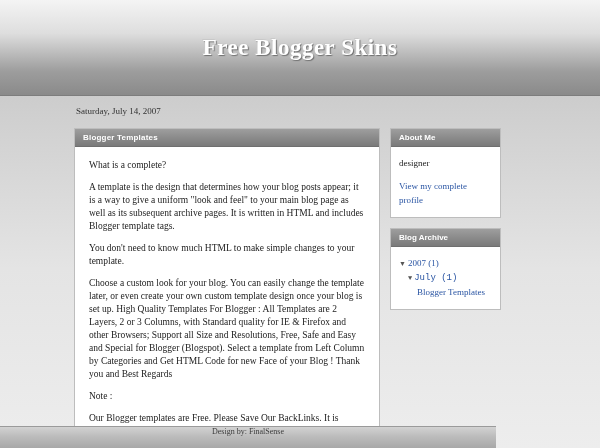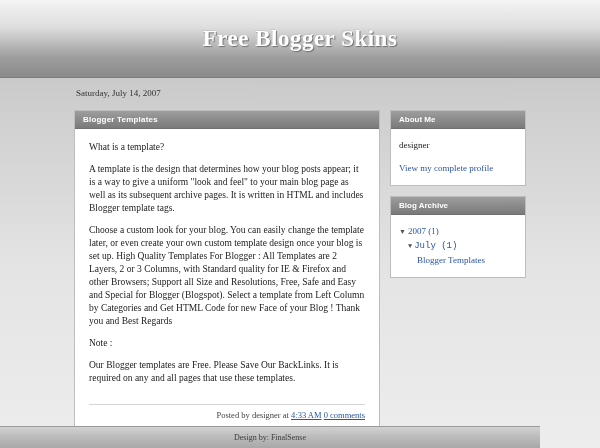--- a/index.html
+++ b/index.html
@@ -11,21 +11,21 @@
   }
   #page {
     position: relative;
     width: 600px; height: 448px;
     overflow: hidden;
     background: linear-gradient(to bottom, #bdbdbd 0%, #cfcfcf 25%, #e4e4e4 60%, #ededed 100%);
   }
 
   
   .header {
-    height: 78px;
+    height: 96px;
     background: linear-gradient(to bottom, #f4f4f4 0%, #dedede 35%, #9d9d9d 75%, #8a8a8a 100%);
     border-bottom: 1px solid #7d7d7d;
     display: flex;
     align-items: center;
     justify-content: center;
   }
   .blog-title {
     font-family: "Liberation Serif", serif;
     font-size: 23px;
     font-weight: bold;
@@ -80,21 +80,21 @@
     border-top: 1px solid #d6d6d6;
     padding-top: 5px;
     text-align: right;
     font-family: "Liberation Serif", serif;
     font-size: 8.5px;
     color: #444;
   }
   .post-footer a { color: #2a55a3; text-decoration: underline; }
 
   
-  .side-col { width: 136px; }
+  .side-col { width: 111px; }
   .side-box {
     background: #ffffff;
     border: 1px solid #bdbdbd;
     margin-bottom: 10px;
   }
   .side-title {
     background: linear-gradient(to bottom, #9e9e9e 0%, #8b8b8b 50%, #7a7a7a 100%);
     color: #ffffff;
     font-size: 8px;
     font-weight: bold;
@@ -116,26 +116,25 @@
   .arch-l1, .arch-l2, .arch-l3 { white-space: nowrap; }
   .arch-l1 { color: #2a55a3; }
   .arch-l2 { padding-left: 9px; color: #2a55a3; font-family: Liberation Mono, monospace; }
   .arch-l3 { padding-left: 18px; color: #2a55a3; }
   .tri { font-size: 7px; color: #555; padding-right: 2px; }
 
   
   .footer {
     position: absolute;
     left: 0; bottom: 0;
-    width: 540px;
+    width: 496px;
     height: 22px;
     background: linear-gradient(to bottom, #d2d2d2 0%, #bcbcbc 45%, #a8a8a8 100%);
     border-top: 1px solid #9a9a9a;
     display: flex;
-    align-items: center;
     justify-content: center;
     font-family: "Liberation Serif", serif;
     font-size: 8px;
     color: #3c3c3c;
   }
   .footer a { color: #3c3c3c; text-decoration: none; }
 </style>
 </head>
 <body>
 
@@ -147,22 +146,23 @@
 
   <div class="wrapper">
 
     <div class="date-header">Saturday, July 14, 2007</div>
 
     <div class="columns">
 
       <div class="main-col">
         <div class="post-title-bar">Blogger Templates</div>
         <div class="post-body">
-          <p>What is a template?</p>
+          <p>What is a complete?</p>
           <p>A template is the design that determines how your blog posts appear; it is a way to give a uniform "look and feel" to your main blog page as well as its subsequent archive pages. It is written in HTML and includes Blogger template tags.</p>
+          <p>You don't need to know much HTML to make simple changes to your template.</p>
           <p>Choose a custom look for your blog. You can easily change the template later, or even create your own custom template design once your blog is set up. High Quality Templates For Blogger : All Templates are 2 Layers, 2 or 3 Columns, with Standard quality for IE &amp; Firefox and other Browsers; Support all Size and Resolutions, Free, Safe and Easy and Special for Blogger (Blogspot). Select a template from Left Column by Categories and Get HTML Code for new Face of your Blog ! Thank you and Best Regards</p>
           <p>Note :</p>
           <p>Our Blogger templates are Free. Please Save Our BackLinks. It is required on any and all pages that use these templates.</p>
         </div>
         <div class="post-footer">
           <span>Posted by designer at</span>
           <a href="#">4:33 AM</a>
           <a href="#">0 comments</a>
         </div>
       </div>

